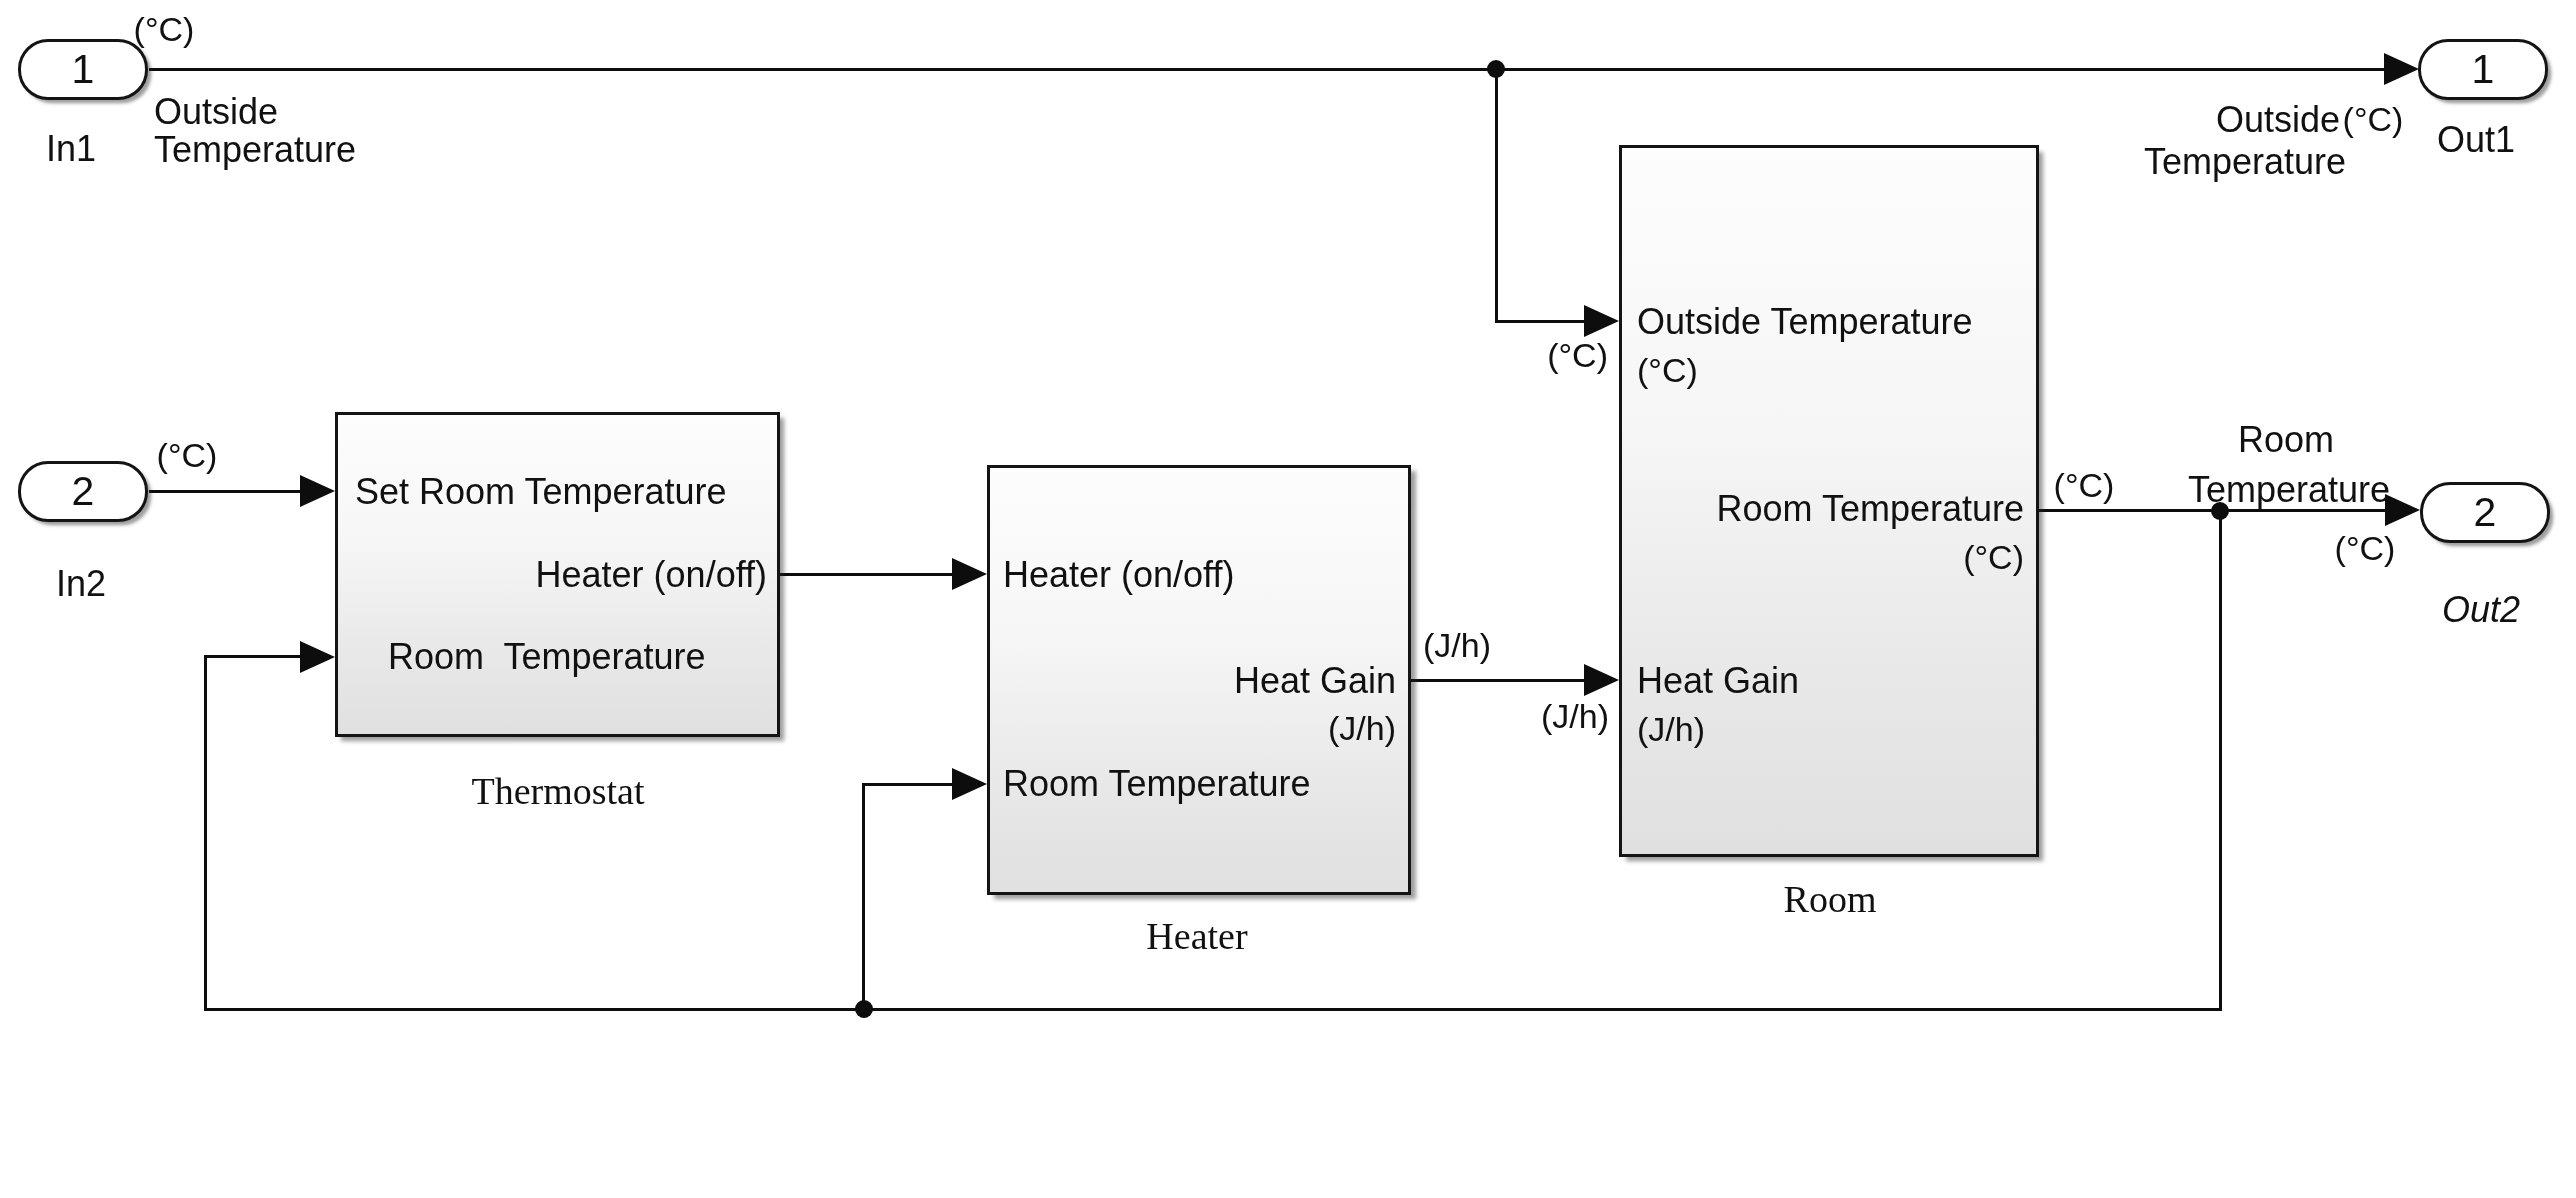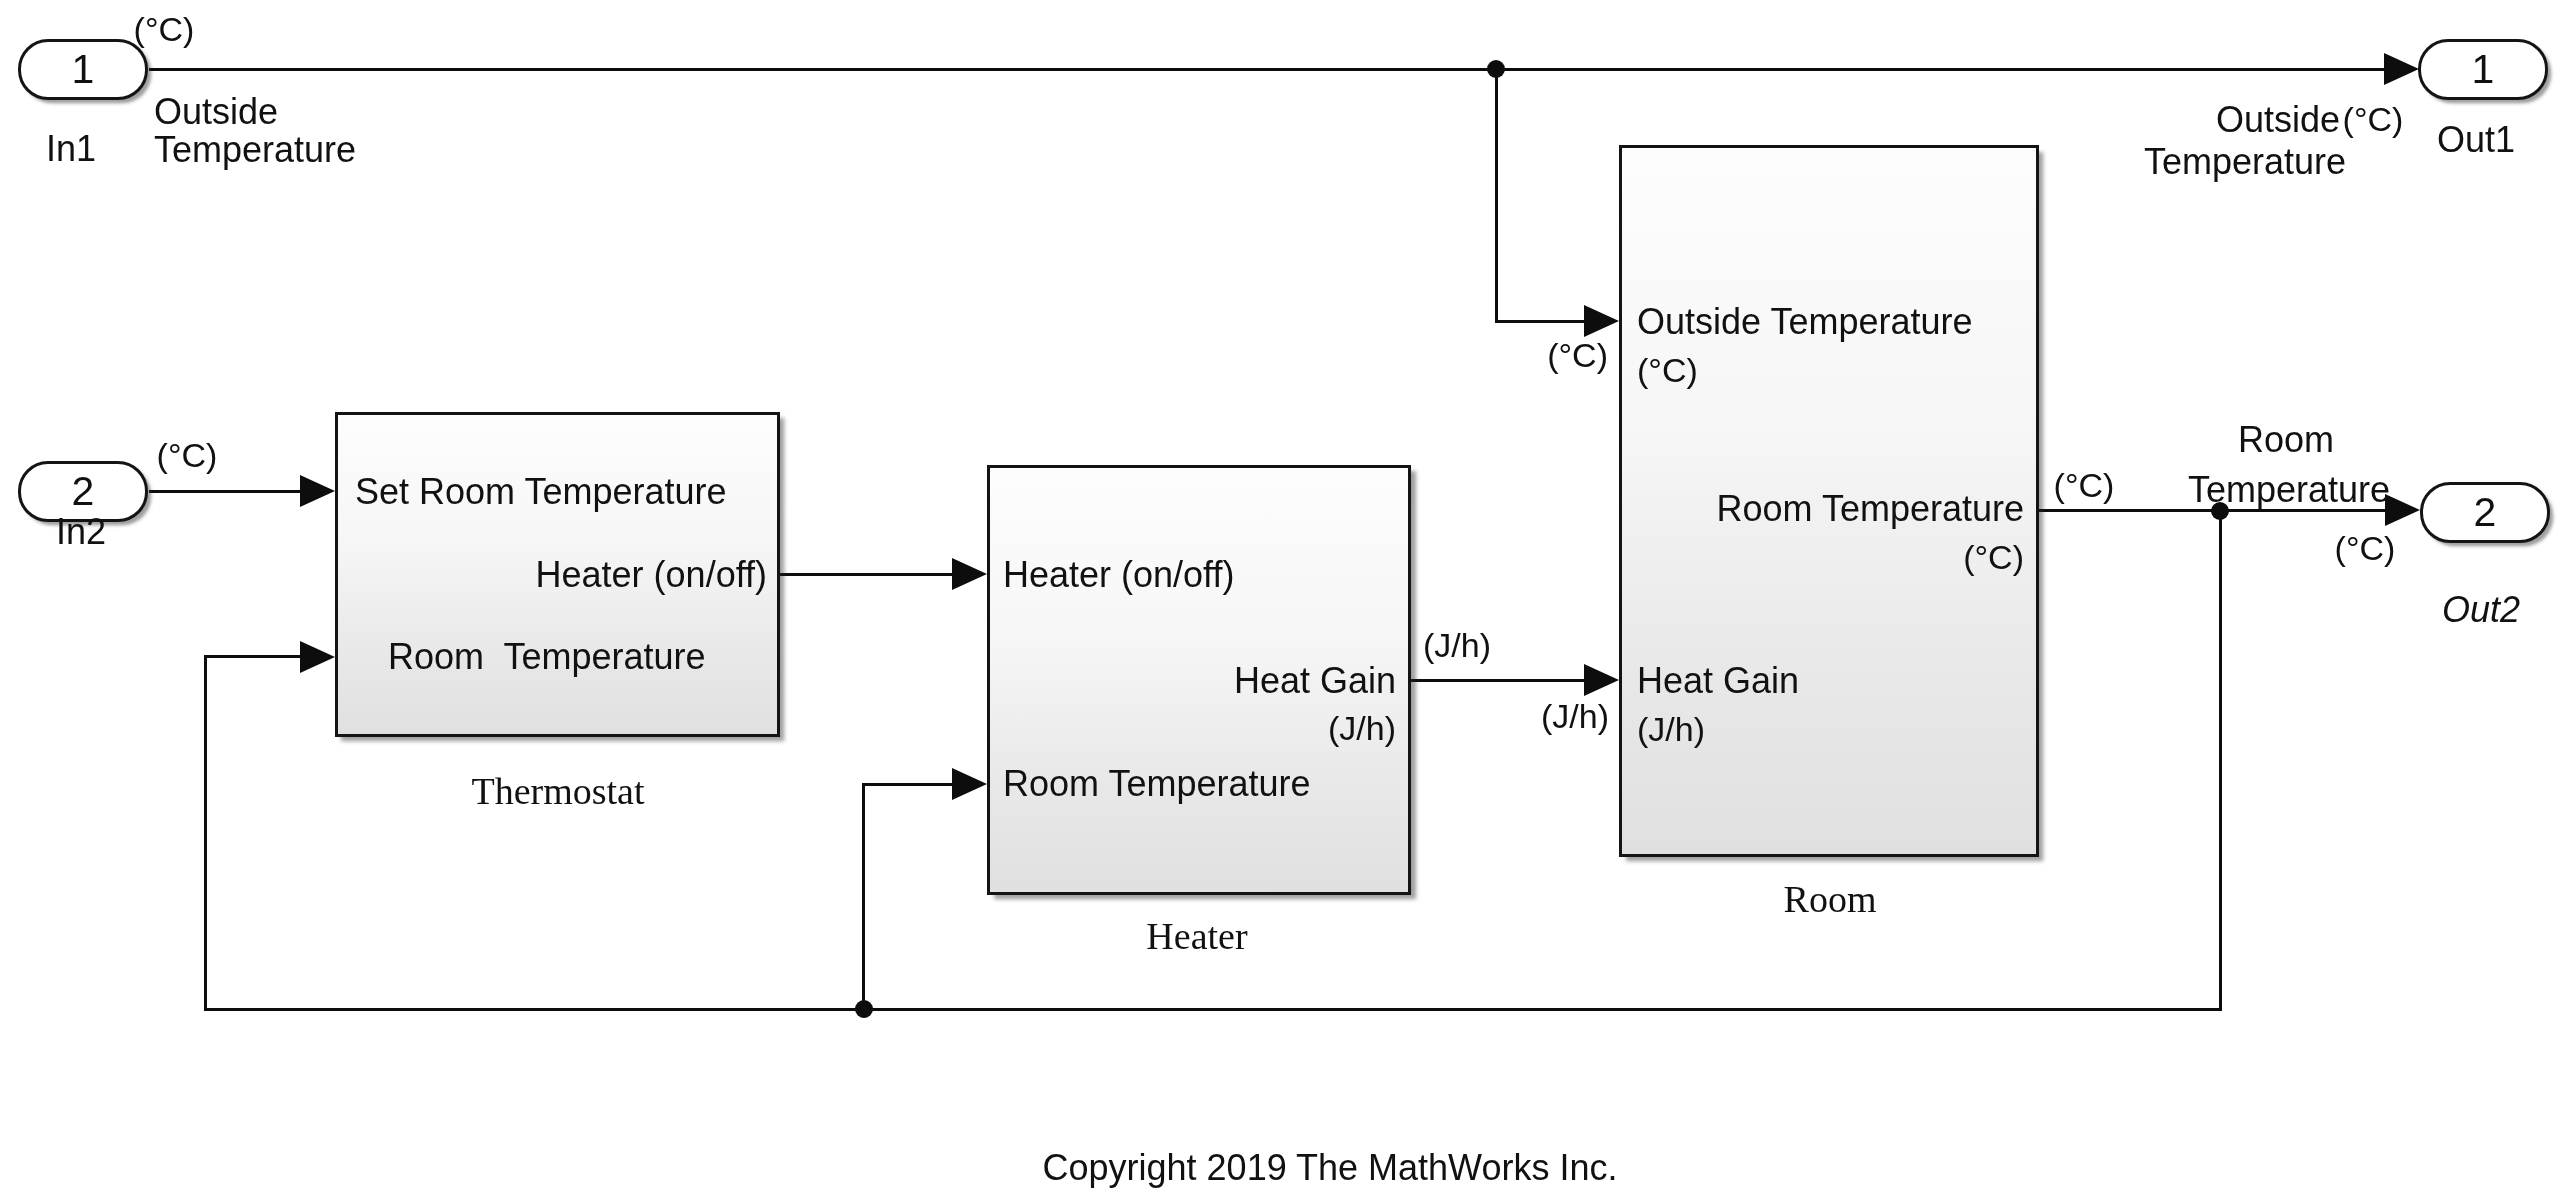--- a/index.html
+++ b/index.html
@@ -86,21 +86,21 @@
   <div class="arrow-r" style="left:952px;top:768px;"></div>
 
   <div class="stadium" style="left:18px;top:39px;">
     <span>1</span>
   </div>
   <div class="lbl center" style="left:71px;top:149px;">In1</div>
 
   <div class="stadium" style="left:18px;top:461px;">
     <span>2</span>
   </div>
-  <div class="lbl center" style="left:81px;top:532px;">In2</div>
+  <div class="lbl center" style="left:81px;top:584px;">In2</div>
 
   <div class="stadium" style="left:2418px;top:39px;">
     <span>1</span>
   </div>
   <div class="lbl center" style="left:2476px;top:140px;">Out1</div>
 
   <div class="stadium" style="left:2420px;top:482px;">
     <span>2</span>
   </div>
   <div class="lbl center" style="left:2481px;top:610px;font-style:italic;">Out2</div>
@@ -138,16 +138,15 @@
 
   <div class="lbl left" style="left:154px;top:112px;">Outside</div>
   <div class="lbl left" style="left:154px;top:150px;">Temperature</div>
 
   <div class="lbl center" style="left:2278px;top:120px;">Outside</div>
   <div class="lbl center" style="left:2245px;top:162px;">Temperature</div>
 
   <div class="lbl center" style="left:2286px;top:440px;">Room</div>
   <div class="lbl center" style="left:2289px;top:490px;">Temperature</div>
 
-  <div class="lbl center" style="left:1330px;top:1168px;">Copyright 2019 The MathWorks Inc.</div>
 
 </div>
 
 
 </body></html>

